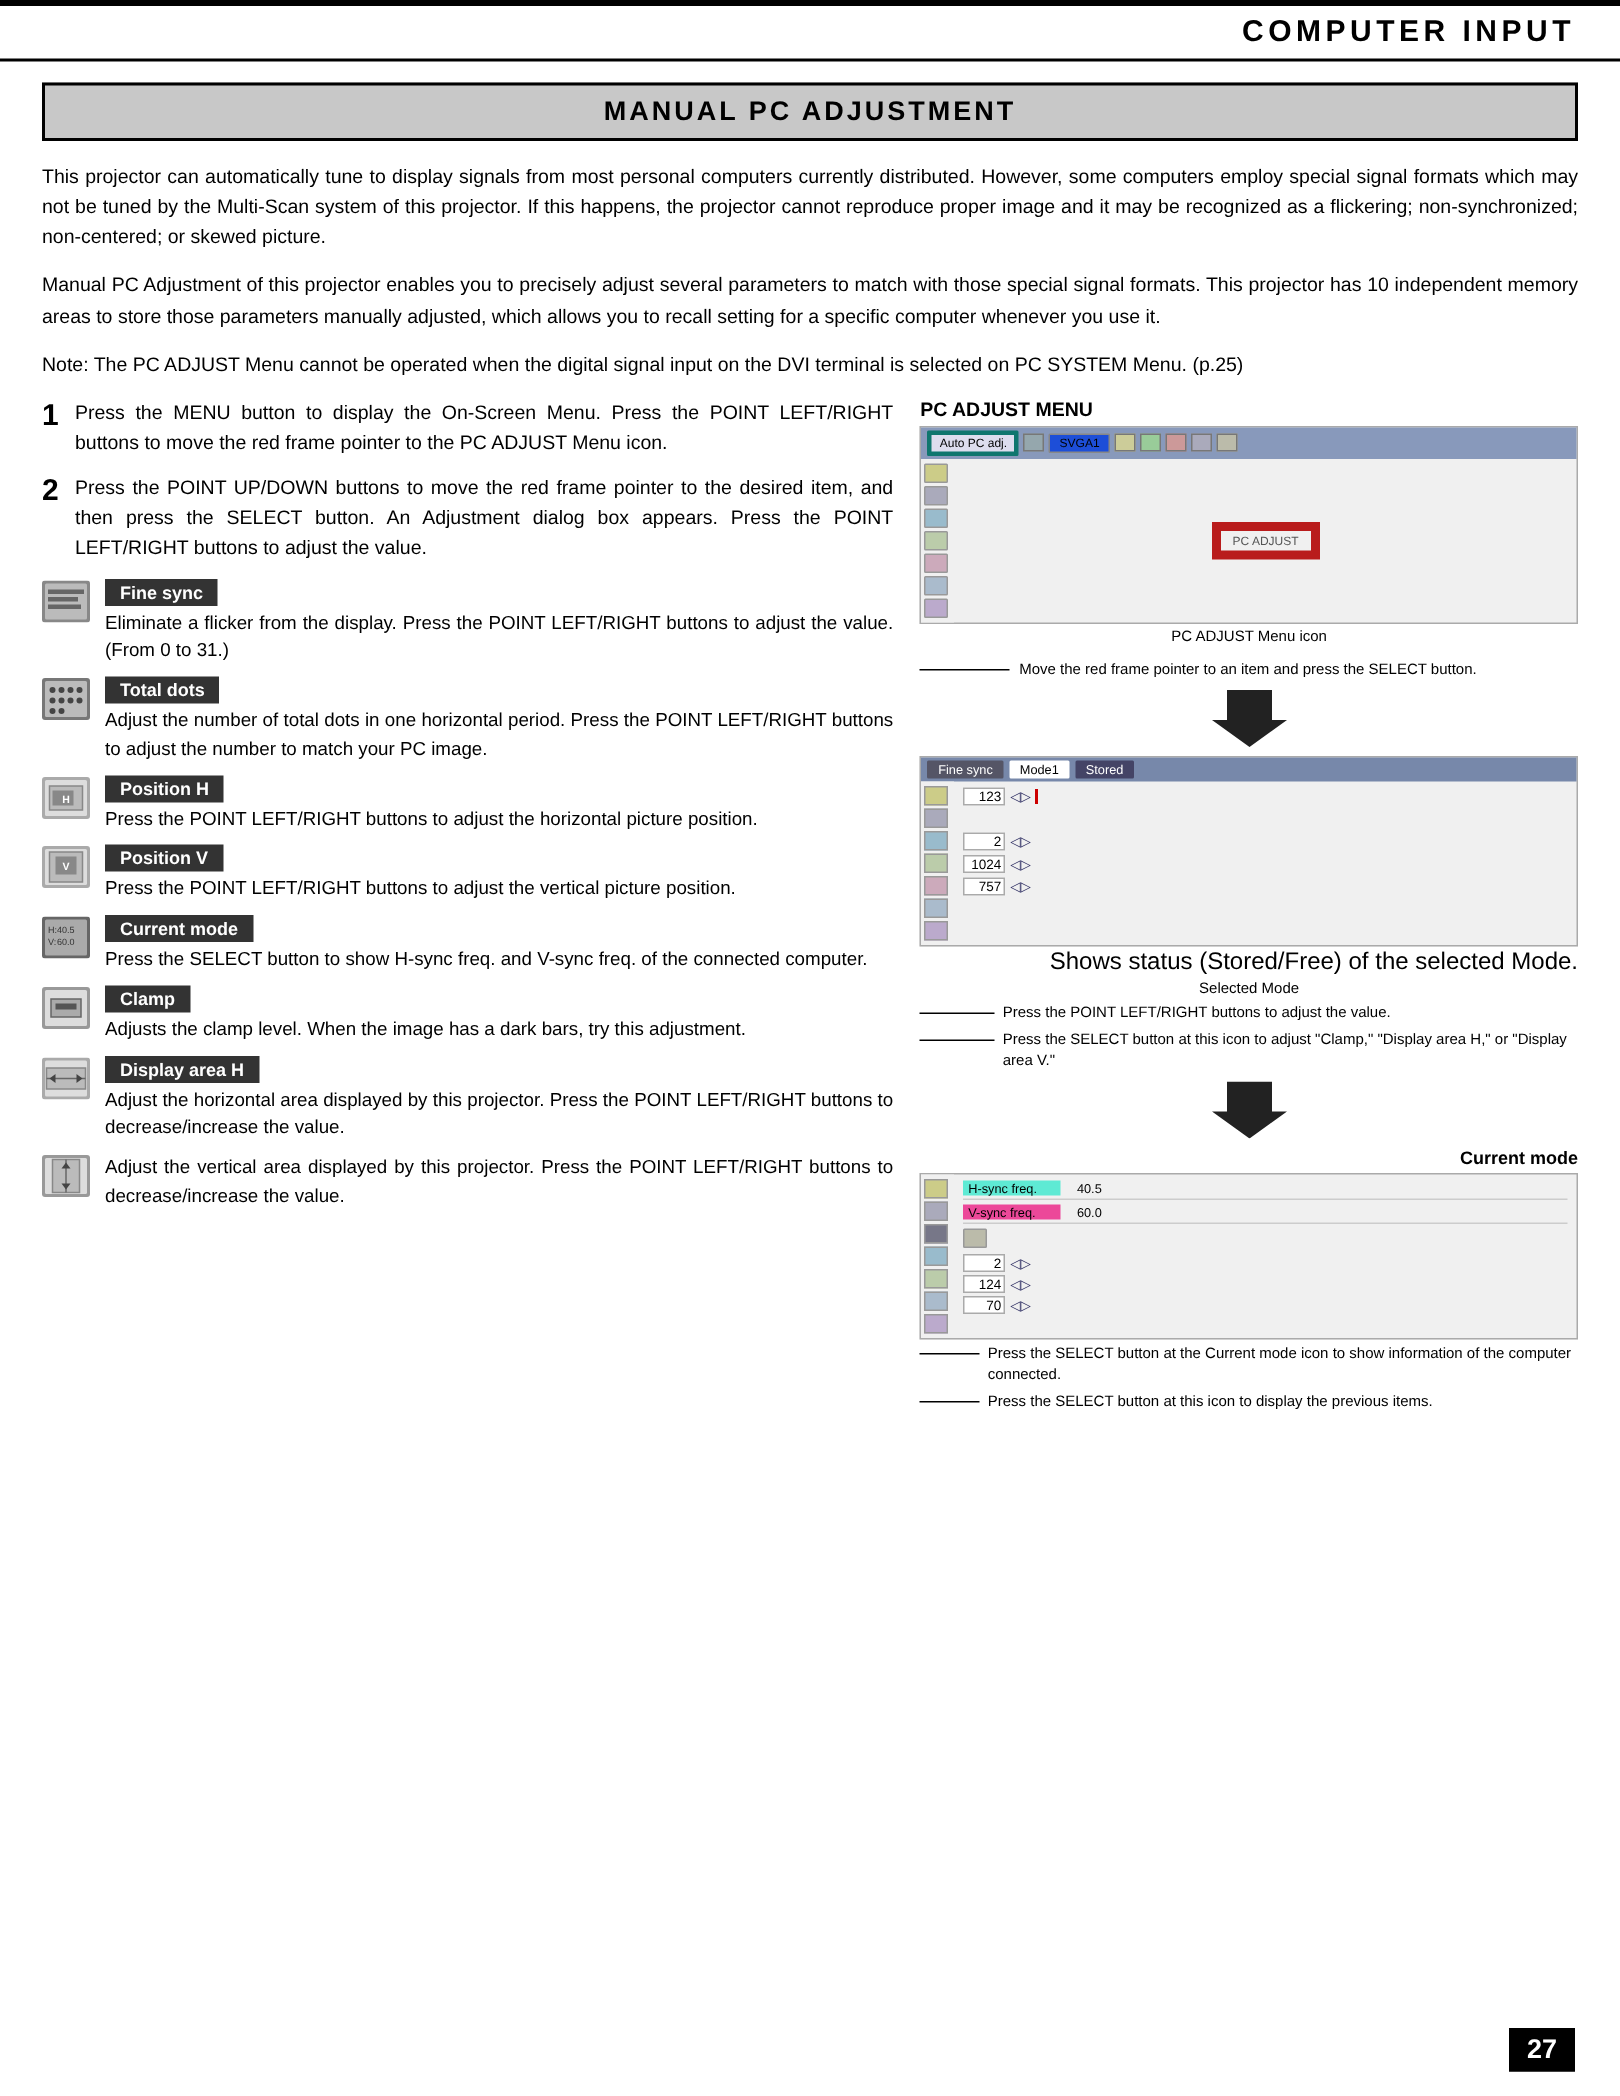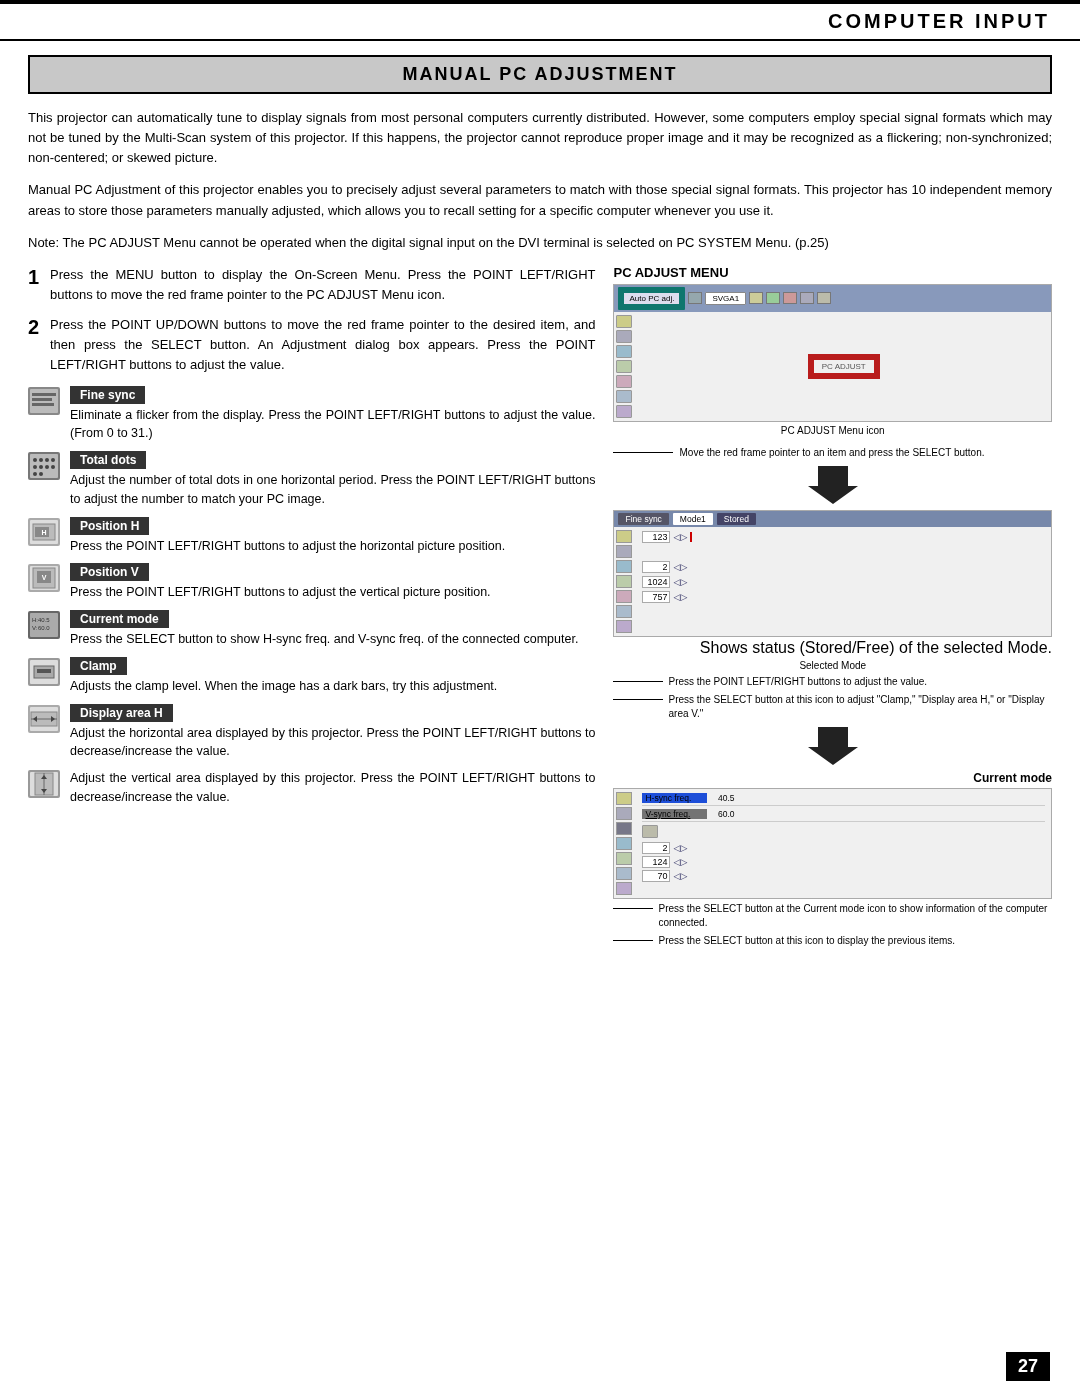--- a/index.html
+++ b/index.html
@@ -358,23 +358,23 @@
       </div>
     </div>
 
     <div class="right-col">
 
       <div class="pc-adjust-menu-title">PC ADJUST MENU</div>
 
       <div style="border:1px solid #aaa; background:#f0f0f0; margin-bottom:2px;">
 
         <div style="background:#8899bb; display:flex; align-items:center; padding:2px 4px; gap:3px;">
-          <div style="background:#dde; border:6px solid #0f766e; font-size:8px; padding:1px 5px; border-radius:1px;"><span>Auto PC adj.</span></div>
+          <div style="background:#dde; border:3px solid #0f766e; font-size:8px; padding:1px 5px; border-radius:1px;"><span>Auto PC adj.</span></div>
           <div style="width:14px;height:12px;background:#9aac; border:1px solid #777;"></div>
-          <div style="background:#ffffff; border:1px solid #888; font-size:8px; padding:1px 6px; border-radius:1px;"><span>SVGA1</span></div>
+          <div style="background:#1d4ed8; border:1px solid #888; font-size:8px; padding:1px 6px; border-radius:1px;"><span>SVGA1</span></div>
           <div style="width:14px;height:12px;background:#cc9; border:1px solid #777;"></div>
           <div style="width:14px;height:12px;background:#9c9; border:1px solid #777;"></div>
           <div style="width:14px;height:12px;background:#c99; border:1px solid #777;"></div>
           <div style="width:14px;height:12px;background:#aab; border:1px solid #777;"></div>
           <div style="width:14px;height:12px;background:#bba; border:1px solid #777;"></div>
         </div>
 
         <div style="display:flex; flex-direction:row;">
           <div style="display:flex;flex-direction:column;gap:2px;padding:3px 2px;background:#f0f0f0;min-width:22px;">
             <div style="width:16px;height:13px;background:#cc8;border:1px solid #999;border-radius:1px;"></div>
@@ -485,26 +485,26 @@
             <div style="width:16px;height:13px;background:#aab;border:1px solid #999;"></div>
             <div style="width:16px;height:13px;background:#778;border:1px solid #999;"></div>
             <div style="width:16px;height:13px;background:#9bc;border:1px solid #999;"></div>
             <div style="width:16px;height:13px;background:#bca;border:1px solid #999;"></div>
             <div style="width:16px;height:13px;background:#abc;border:1px solid #999;"></div>
             <div style="width:16px;height:13px;background:#bac;border:1px solid #999;"></div>
           </div>
           <div style="flex:1;padding:4px 6px;">
 
             <div style="display:flex;align-items:center;margin-bottom:3px;border-bottom:1px solid #ccc;padding-bottom:2px;">
-              <span style="font-size:8.5px;min-width:65px;background:#1d4ed8;padding:0 3px;color:#000;">H-sync freq.</span>
+              <span style="font-size:8.5px;min-width:65px;background:#5eead4;padding:0 3px;color:#000;">H-sync freq.</span>
               <span style="font-size:8.5px;min-width:30px;text-align:right;padding-right:3px;">40.5</span>
             </div>
 
             <div style="display:flex;align-items:center;margin-bottom:3px;border-bottom:1px solid #ccc;padding-bottom:2px;">
-              <span style="font-size:8.5px;min-width:65px;background:#737373;padding:0 3px;color:#000;text-decoration:underline;">V-sync freq.</span>
+              <span style="font-size:8.5px;min-width:65px;background:#ec4899;padding:0 3px;color:#000;">V-sync freq.</span>
               <span style="font-size:8.5px;min-width:30px;text-align:right;padding-right:3px;">60.0</span>
             </div>
 
             <div style="display:flex;align-items:center;gap:3px;margin-top:2px;">
               <div style="width:16px;height:13px;background:#bba;border:1px solid #999;border-radius:1px;"></div>
             </div>
 
             <div style="margin-top:4px;">
               <div style="display:flex;align-items:center;margin-bottom:2px;">
                 <span style="font-size:9px;min-width:28px;background:#fff;border:1px solid #aaa;padding:0 2px;text-align:right;">2</span>

